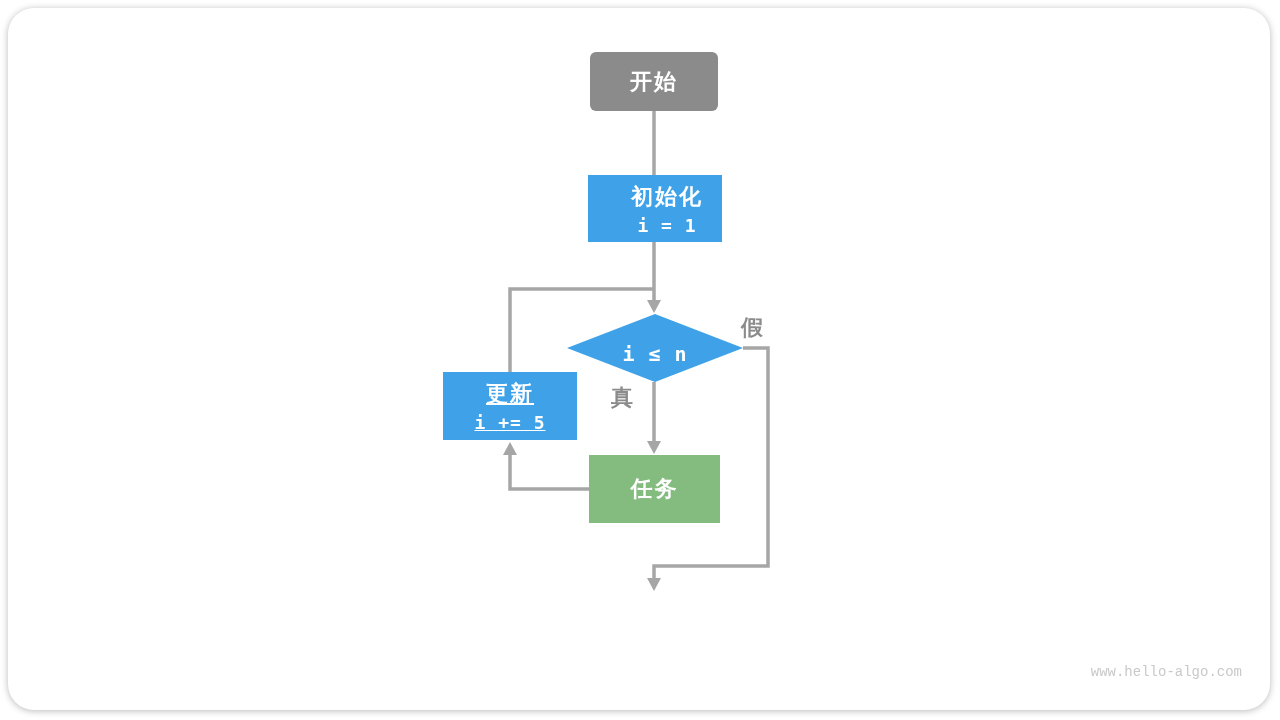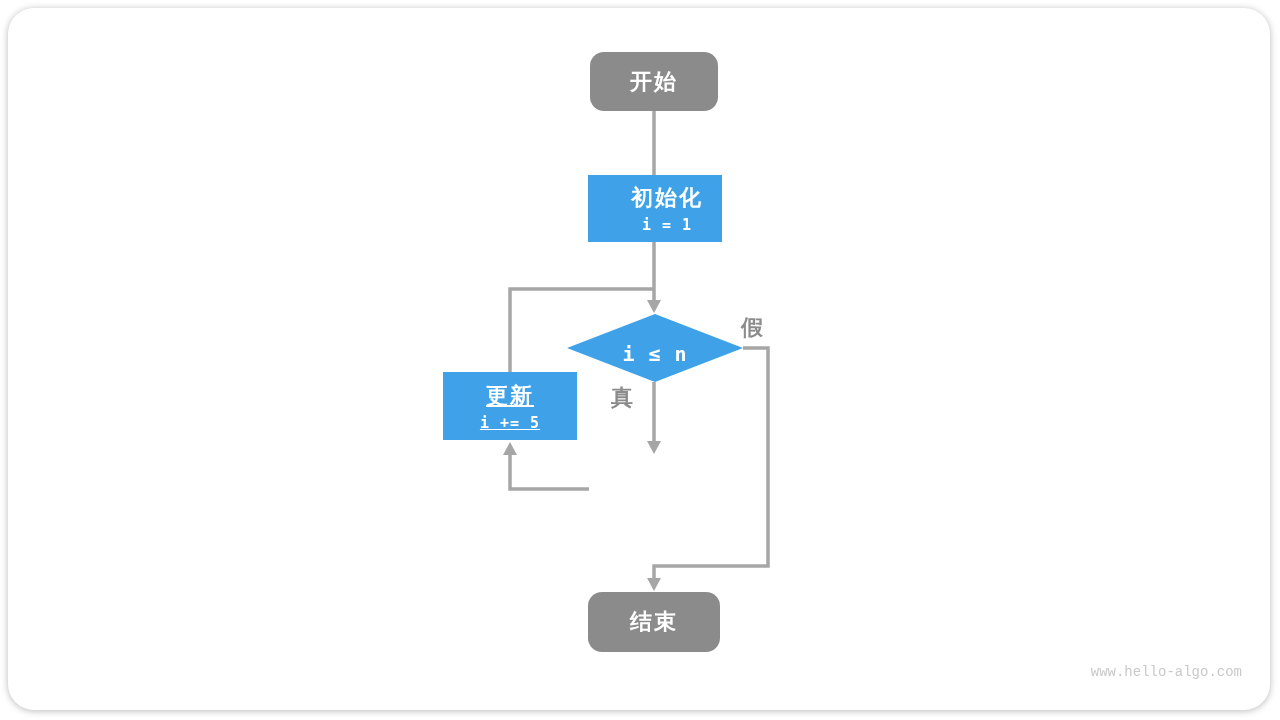--- a/index.html
+++ b/index.html
@@ -71,29 +71,29 @@
     z-index: 3;
     box-sizing: border-box;
   }
   .node .zh {
     font-size: 22px;
     font-weight: 600;
     letter-spacing: 2px;
   }
   .node .code {
     font-family: "DejaVu Sans Mono", "Liberation Mono", monospace;
-    font-size: 15px;
+    font-size: 18px;
     font-weight: 700;
     letter-spacing: 1px;
     margin-top: 3px;
   }
   .node-start {
     left: 590px; top: 52px; width: 128px; height: 59px;
     background: var(--node-gray, #8b8b8b);
-    border-radius: 14px;
+    border-radius: 6px;
   }
   .node-end {
     left: 588px; top: 592px; width: 132px; height: 60px;
     background: var(--node-gray, #8b8b8b);
     border-radius: 14px;
   }
   .node-init {
     left: 588px; top: 175px; width: 134px; height: 67px;
     background: var(--node-blue, #3fa2e9);
     padding-left: 24px;
@@ -173,23 +173,23 @@
 
   <div class="node node-cond">
     <span class="code">i ≤ n</span>
   </div>
 
   <div class="node node-update">
     <span class="zh">更新</span>
     <span class="code">i += 5</span>
   </div>
 
+  <div class="node node-task">
+    <span class="zh">任务</span>
+  </div>
 
-  <div class="node node-end">
-    <span class="zh">结束</span>
-  </div>
 
   <div class="edge-label true-label">真</div>
   <div class="edge-label false-label">假</div>
 
   <div class="watermark">www.hello-algo.com</div>
 
 </div>
 
 </body></html>

